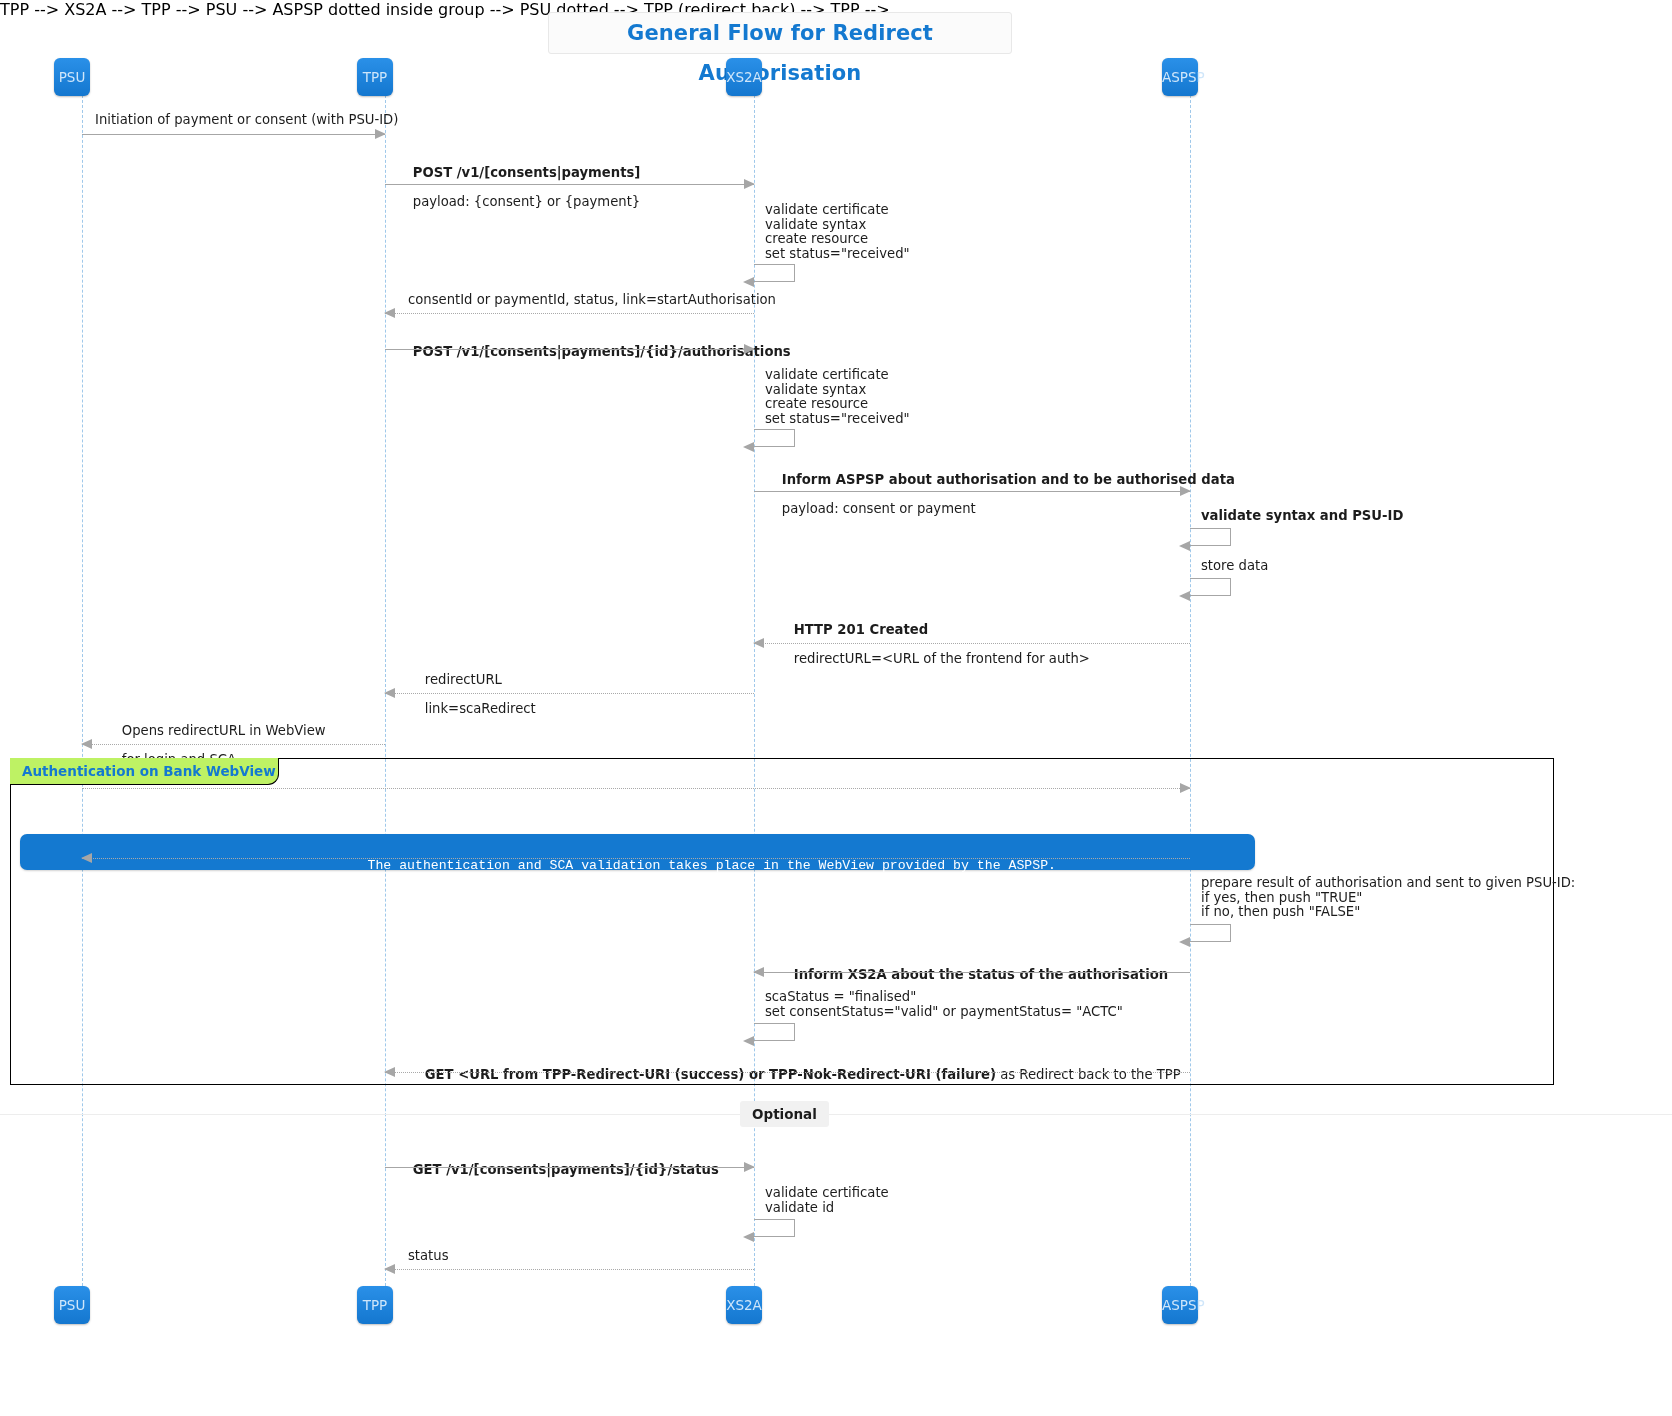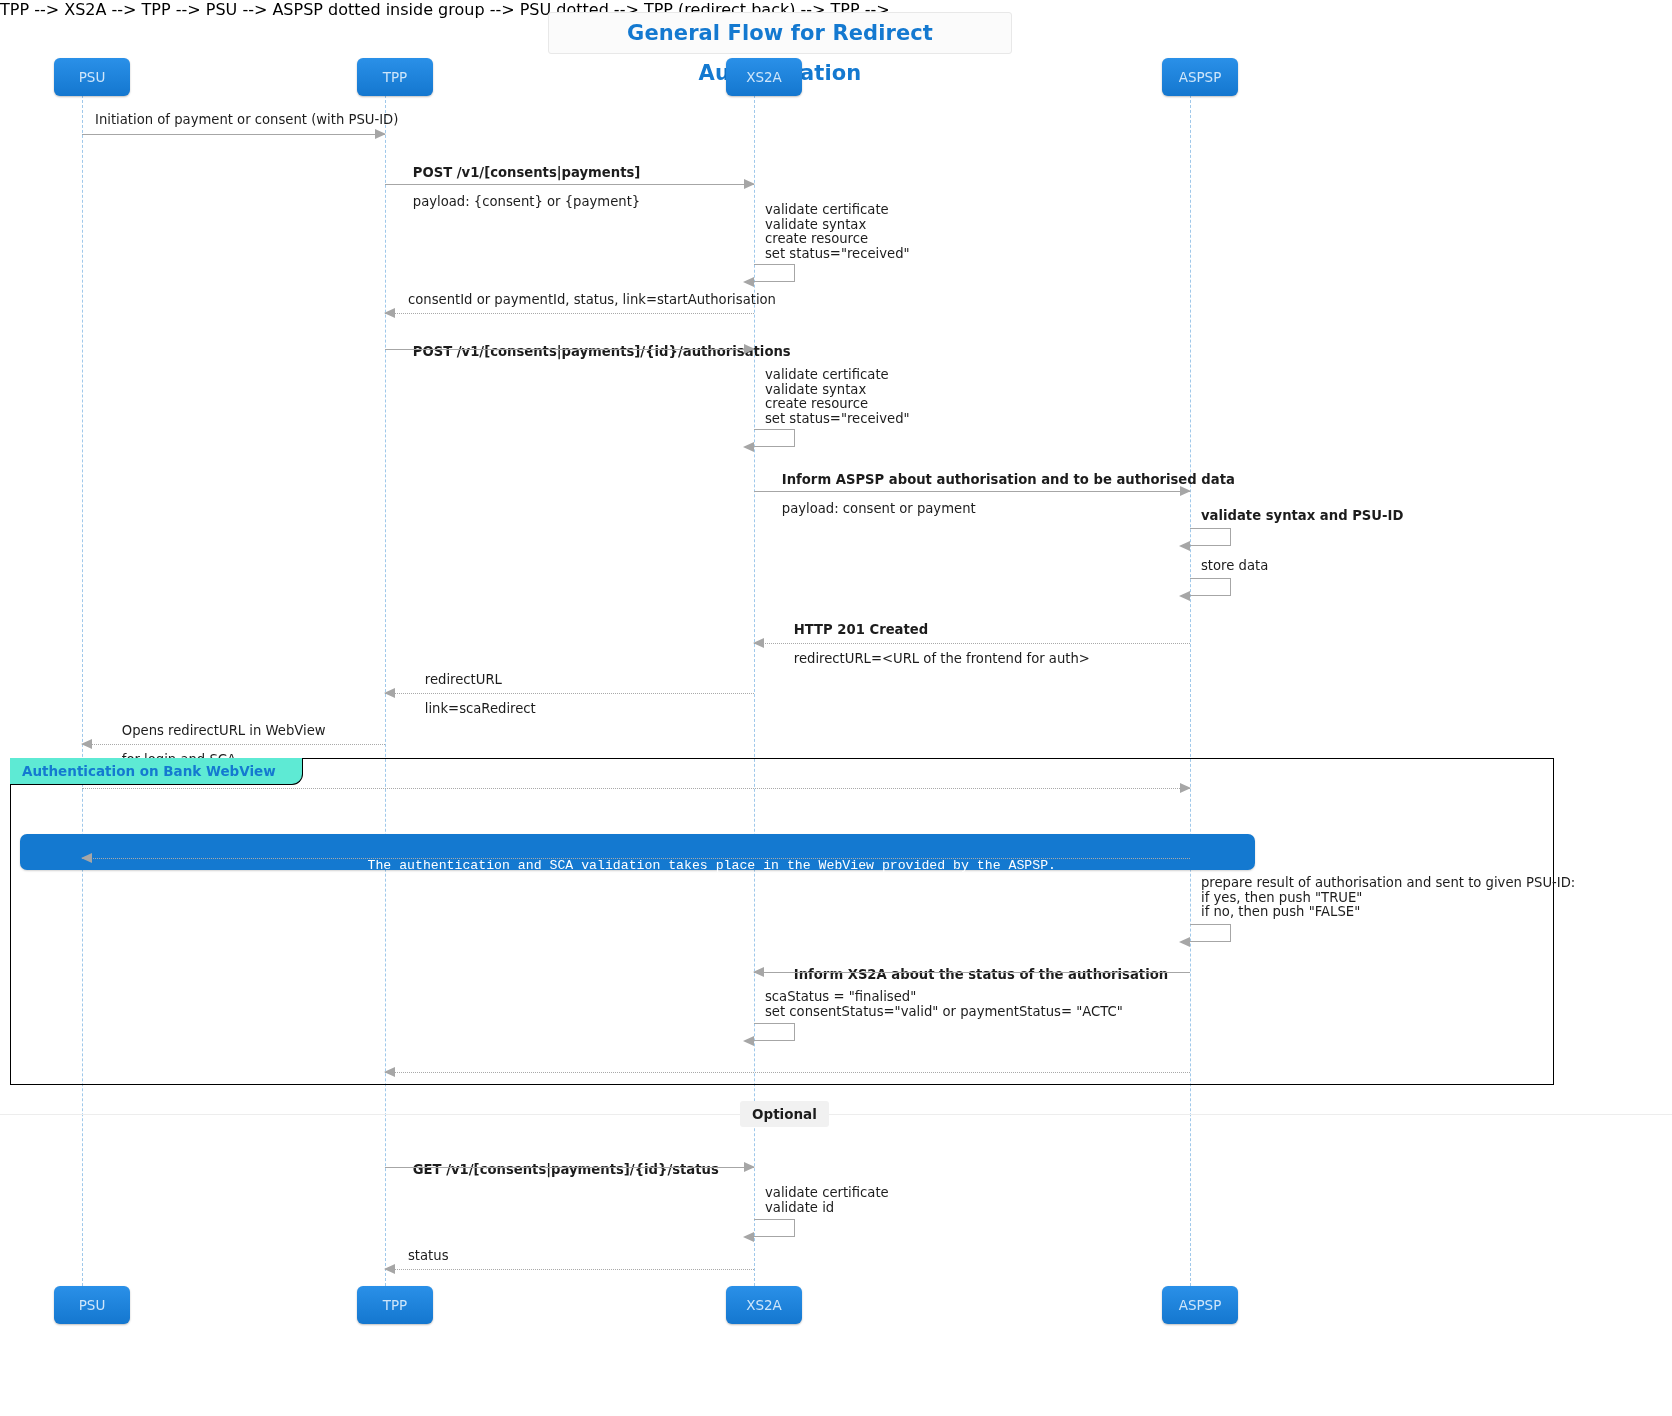--- a/index.html
+++ b/index.html
@@ -43,21 +43,21 @@
   
   .participant {
     position: absolute;
     background: #1e86e0;
     background-image: linear-gradient(#2a90e8, #1477cf);
     border-radius: 6px;
     color: #cfe6fa;
     font-size: 13.5px;
     text-align: center;
     box-shadow: 0 1px 2px rgba(0,0,0,.25);
-    width: 76px;
+    width: 36px;
     height: 38px;
     line-height: 38px;
   }
 
   
   .lifeline {
     position: absolute;
     width: 0;
     border-left: 1.4px dashed #9fc8ea;
   }
@@ -128,29 +128,29 @@
   }
 
   
   .group-frame {
     position: absolute;
     border: 1.6px solid #000000;
     background: transparent;
   }
   .group-tab {
     position: absolute;
-    background: #5eead4;
+    background: #bef264;
     border: 1.6px solid #000000;
     border-top: none;
     border-left: none;
     border-bottom-right-radius: 11px;
     color: #1479d0;
     font-weight: bold;
     font-size: 13.5px;
-    padding: 0 26px 0 12px;
+    padding: 0 2px 0 12px;
     line-height: 26px;
     height: 26px;
     white-space: nowrap;
   }
 
   
   .bluenote {
     position: absolute;
     background: #1479d0;
     border-radius: 7px;
@@ -354,20 +354,23 @@
   </div>
 
   
   <div class="note-text" style="left:765px; top:990px;">scaStatus = "finalised"
 set consentStatus="valid" or paymentStatus= "ACTC"</div>
   <div class="selfmsg" style="left:754px; top:1023px;">
     <div class="arrow"></div>
   </div>
 
    TPP (redirect back) --&gt;
+  <div class="msg-label" style="left:408px; top:1053px;">
+    <b>GET &lt;URL from TPP-Redirect-URI (success) or TPP-Nok-Redirect-URI (failure)</b><span> as Redirect back to the TPP</span>
+  </div>
   <div class="msg dotted" style="left:385px; top:1072px; width:805px;">
     <div class="line"></div>
       <div class="head left"></div>
   </div>
 
   
   <div class="divider-line" style="left:0px;   top:1114px; width:740px;"></div>
   <div class="divider-line" style="left:822px; top:1114px; width:850px;"></div>
   <div class="divider-label" style="left:740px; top:1101px;">Optional</div>
 

